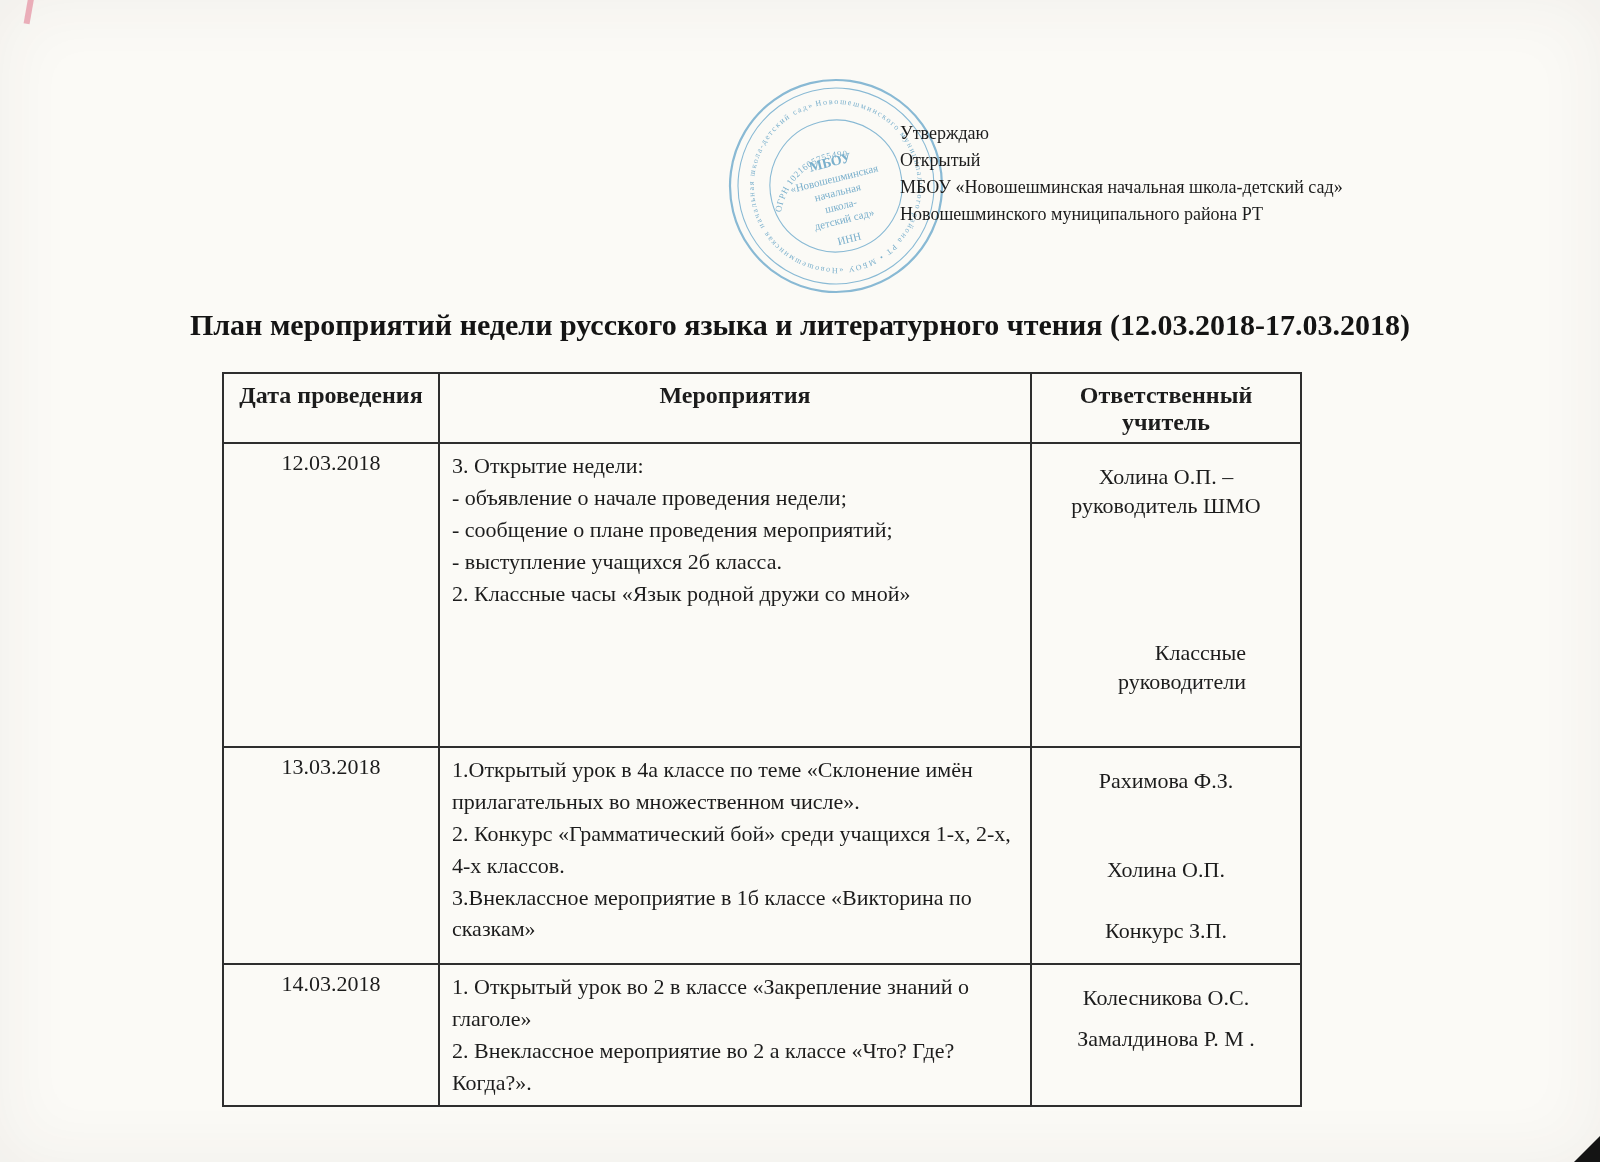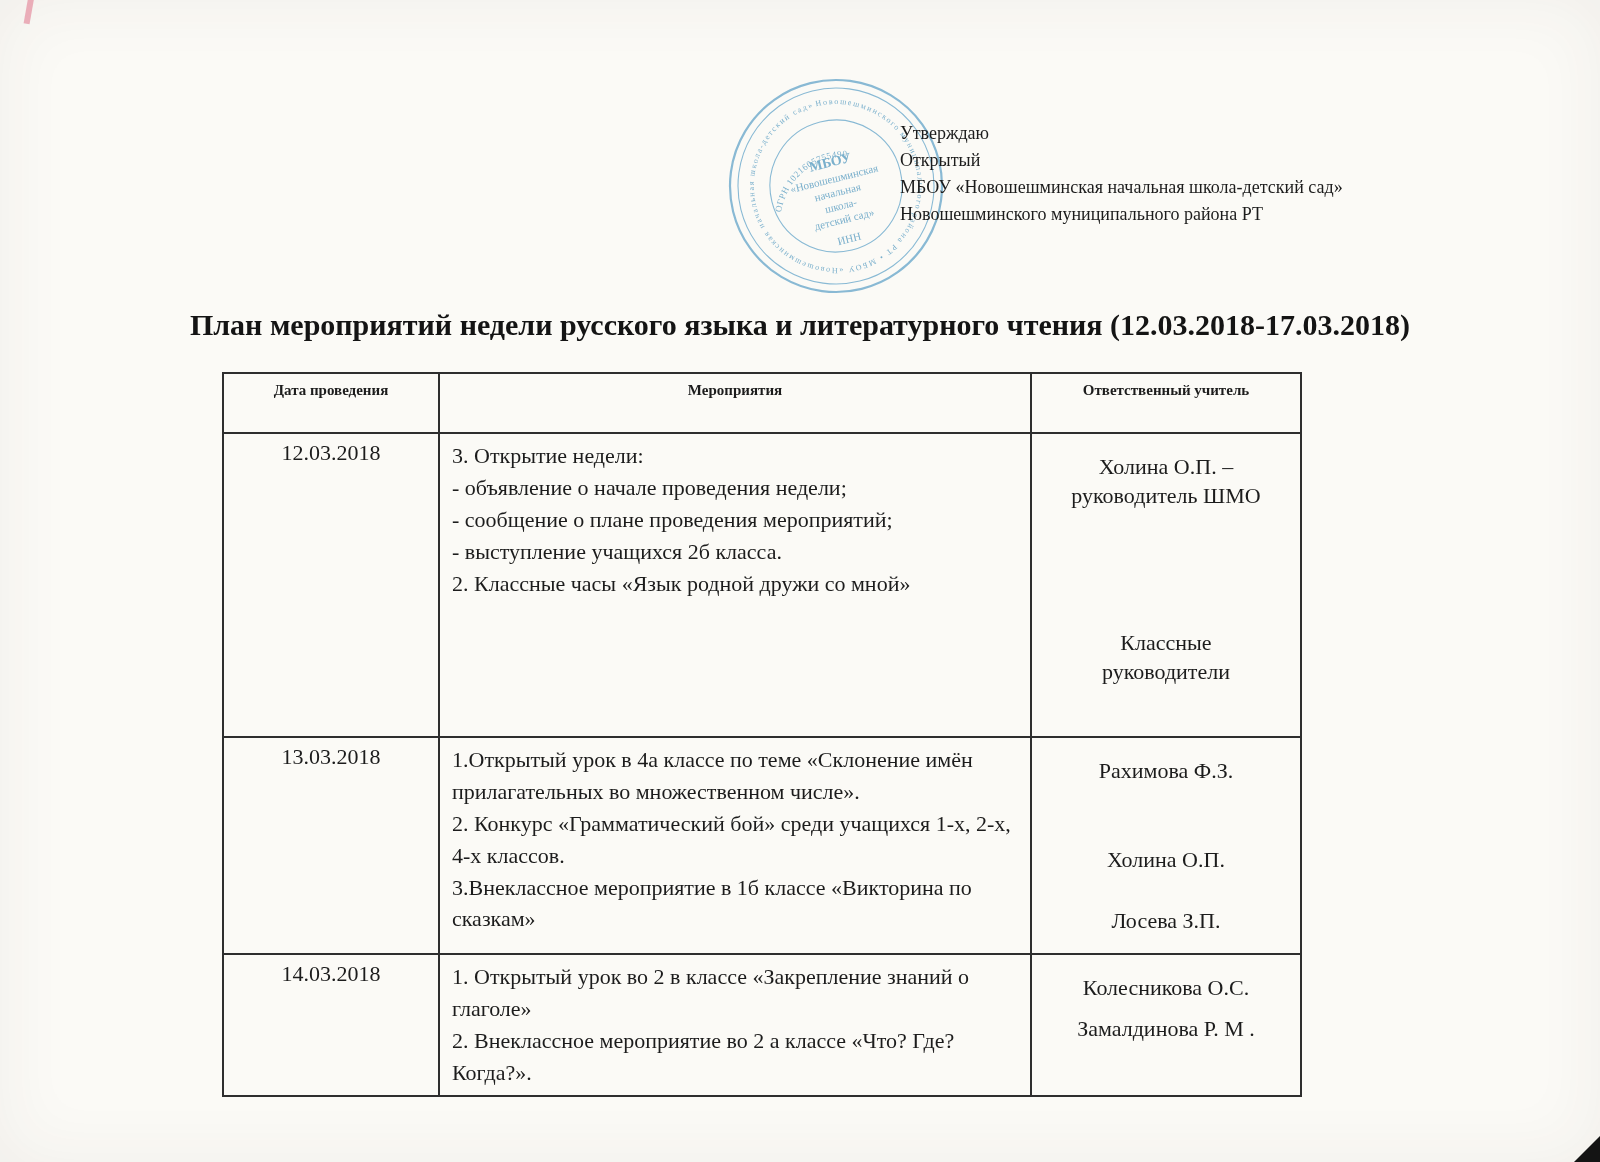--- a/index.html
+++ b/index.html
@@ -41,31 +41,31 @@
   
   .title{position:absolute;left:20px;top:308px;width:1560px;text-align:center;font-size:30px;font-weight:bold;color:#141414;}
 
   
   .doc-table{position:absolute;left:222px;top:372px;width:1078px;border-collapse:collapse;table-layout:fixed;font-size:22px;}
   .doc-table th,.doc-table td{border:2px solid #2e2e2e;vertical-align:top;padding:6px 12px;}
   .hrow{height:60px;}
   .r1{height:304px;border-radius:29px;}
   .r2{height:158px;}
   .r3{height:128px;}
-  th.h{font-weight:bold;text-align:center;padding-top:8px;font-size:15px;}
+  th.h{font-weight:bold;text-align:center;padding-top:8px;font-size:24px;}
   .w190{max-width:200px;margin:0 auto;}
   .date-cell{text-align:center;padding-top:10px;}
   .events-cell{padding:8px 40px 8px 12px;line-height:1.45;}
   .events-cell p{margin:0;}
   .g22{margin-top:22px;}
   .resp-cell{text-align:center;padding-top:8px;line-height:1.32;}
   .resp-block{margin:12px auto;}
   .w210{max-width:210px;}
   .w160{max-width:160px;}
-  .g118{margin-top:118px;}
+  .g118{margin-top:118px;text-align:right;}
   .g60{margin-top:60px;}
   .g32{margin-top:32px;}
   .g8{margin-top:8px;}
 </style>
 </head>
 <body>
 
 <div class="page">
 
   <div class="artifact-pink"></div>
@@ -135,21 +135,21 @@
       <tr class="r2">
         <td class="date-cell">13.03.2018</td>
         <td class="events-cell">
           <p>1.Открытый урок в 4а классе по теме «Склонение имён прилагательных во множественном числе».</p>
           <p class="g22">2. Конкурс «Грамматический бой» среди учащихся 1-х, 2-х, 4-х классов.</p>
           <p>3.Внеклассное мероприятие в 1б классе «Викторина по сказкам»</p>
         </td>
         <td class="resp-cell">
           <div class="resp-block">Рахимова Ф.З.</div>
           <div class="resp-block g60">Холина О.П.</div>
-          <div class="resp-block g32">Лосева З.П.</div>
+          <div class="resp-block g32">Конкурс З.П.</div>
         </td>
       </tr>
 
       <tr class="r3">
         <td class="date-cell">14.03.2018</td>
         <td class="events-cell">
           <p>1. Открытый урок  во 2 в классе  «Закрепление знаний о глаголе»</p>
           <p>2. Внеклассное мероприятие во 2 а классе «Что? Где? Когда?».</p>
         </td>
         <td class="resp-cell">

